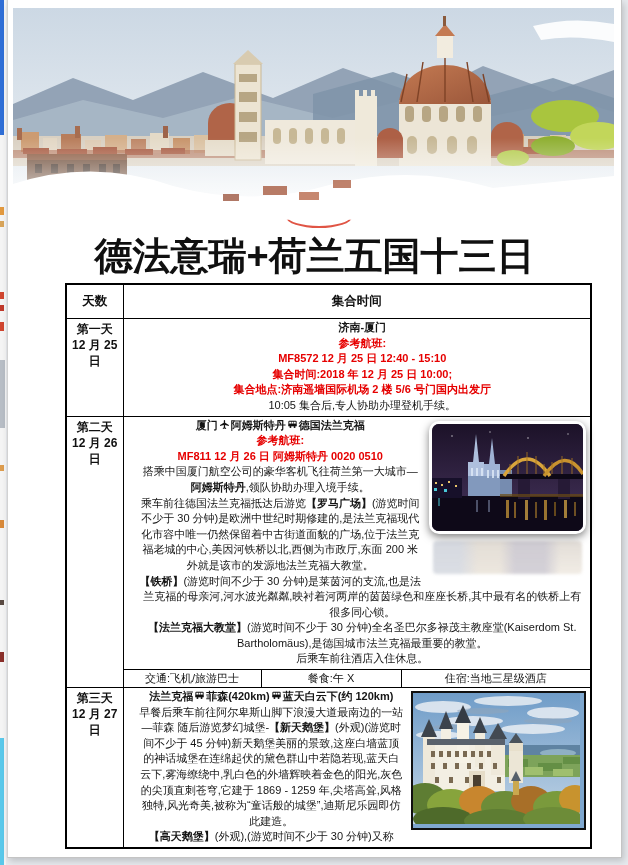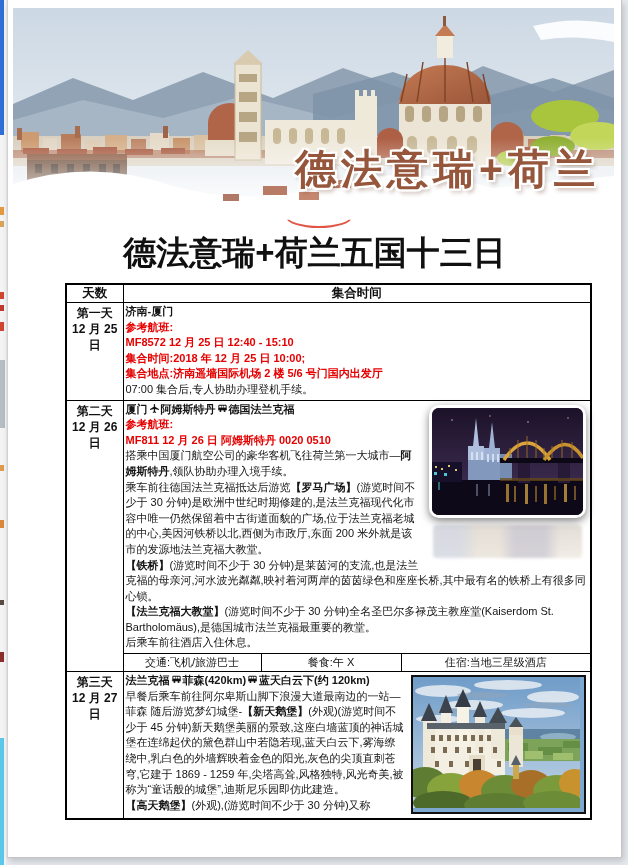--- a/index.html
+++ b/index.html
@@ -42,38 +42,38 @@
     white-space:nowrap;
   }
   .red-arc{
     position:absolute;left:278px;top:206px;width:62px;height:18px;
     border:2px solid #e05545;border-radius:50%;
     clip-path:inset(62% 0 0 0);
   }
   
   .doc-title{
     margin-top:13px;height:42px;text-align:center;
-    font-size:33px;font-weight:bold;color:#101010;letter-spacing:0px;
+    font-size:38px;font-weight:bold;color:#101010;letter-spacing:0px;
   }
   
   table.itin{
     margin:10px 0 0 57px;width:525px;border-collapse:collapse;table-layout:fixed;
     border:2px solid #000;
   }
   table.itin td{border:1px solid #000;vertical-align:top;}
   .hdr-day,.hdr-itin{
     text-align:center;font-weight:bold;font-size:12.5px;color:#101010;
-    height:16px;padding:0;vertical-align:middle;
+    height:16px;padding:8px;vertical-align:middle;
   }
   .day-cell{
     width:57px;text-align:center;font-weight:bold;font-size:12px;color:#101010;
     padding:2px 0 0 0;line-height:16px;
   }
   .content-cell{
-    font-size:11px;line-height:15.6px;color:#151515;padding:1px 4px 2px 2px;
+    font-size:11px;line-height:15.6px;color:#151515;padding:1px 4px 2px 15px;text-align:center;
   }
   .b{font-weight:bold;}
   .red{color:#e60000;font-weight:bold;}
   .route-line{font-weight:bold;font-size:11px;}
   .veh-icon{display:inline-block;width:11px;height:11px;vertical-align:-1px;margin:0 1px;}
   .meta-cell{font-size:11px;padding:1px 4px;line-height:14px;color:#151515;height:15px;text-align:center;}
   
   .photo-night-wrap{float:right;width:157px;margin:3px 0 0 7px;}
   .photo-night{
     height:107px;border:3px solid #fff;border-radius:10px;overflow:hidden;
@@ -260,21 +260,20 @@
 
       <path d="M520,18 Q560,8 601,16 L601,34 Q560,26 528,32 Z" fill="#ffffff" opacity=".9"></path>
 
       <g opacity=".8">
         <rect x="250" y="178" width="24" height="9" fill="#a85c42"></rect>
         <rect x="286" y="184" width="20" height="8" fill="#b96a4c"></rect>
         <rect x="210" y="186" width="16" height="7" fill="#9c5640"></rect>
         <rect x="320" y="172" width="18" height="8" fill="#b06448"></rect>
       </g>
     </svg>
-    <div class="banner-title">德法意瑞+荷兰</div>
   </div>
 
   <div class="red-arc"></div>
 
   <div class="doc-title">德法意瑞+荷兰五国十三日</div>
 
   <table class="itin">
     <colgroup>
         <col style="width:57px">
         <col style="width:138px">
@@ -292,21 +291,21 @@
       <td class="day-cell">
         <div>第一天</div>
         <div>12 月 25 日</div>
       </td>
       <td class="content-cell" colspan="3">
         <div class="b">济南-厦门</div>
         <div class="red">参考航班:</div>
         <div class="red">MF8572    12 月 25 日    12:40 - 15:10</div>
         <div class="red">集合时间:2018 年 12 月 25 日 10:00;</div>
         <div class="red">集合地点:济南遥墙国际机场 2 楼 5/6 号门国内出发厅</div>
-        <div>07:00    集合后,专人协助办理登机手续。</div>
+        <div>10:05    集合后,专人协助办理登机手续。</div>
       </td>
     </tr>
 
     <tr>
       <td class="day-cell" rowspan="2">
         <div>第二天</div>
         <div>12 月 26 日</div>
       </td>
       <td class="content-cell clearfix" colspan="3">
         <div class="photo-night-wrap">

